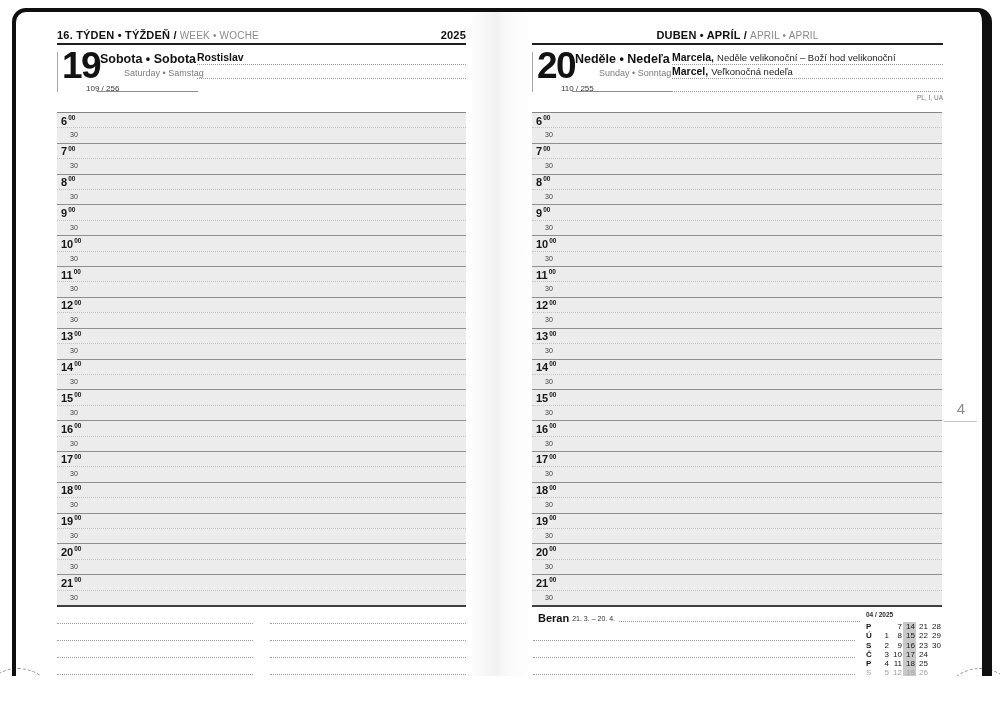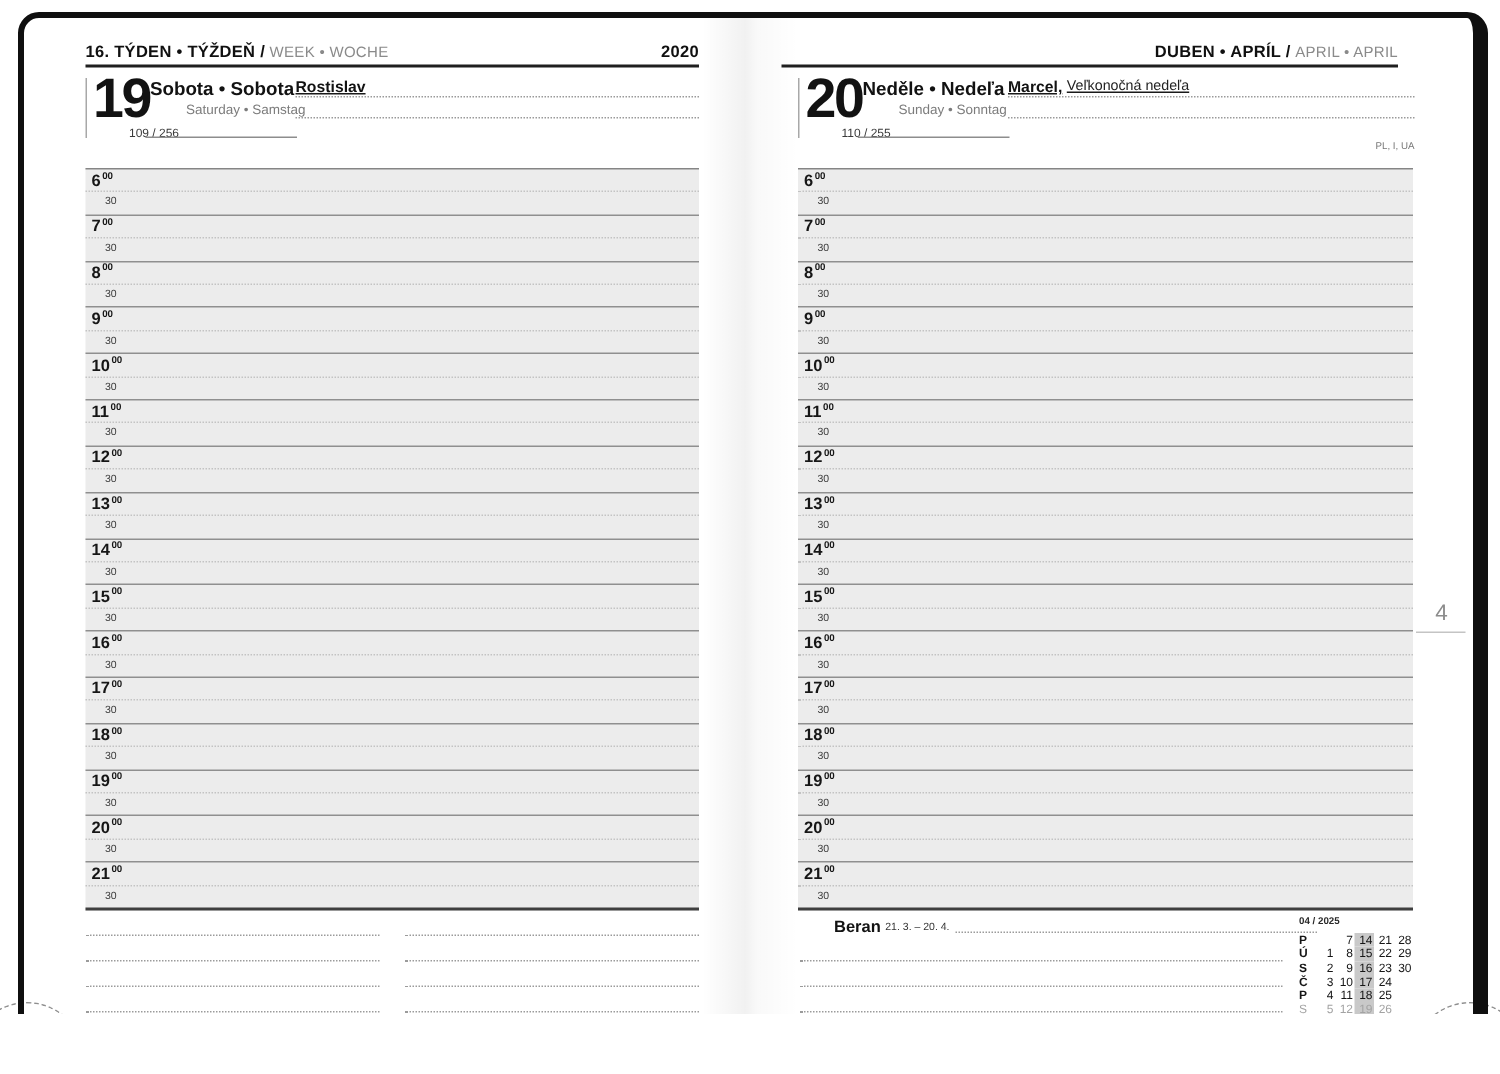--- a/index.html
+++ b/index.html
@@ -10,51 +10,51 @@
          border:4px solid #0f0f0f;border-right-width:10px;border-bottom-width:8px;
          border-radius:14px;pointer-events:none;z-index:9;}
   .spine{position:absolute;left:468px;top:12px;width:64px;height:692px;z-index:0;
          background:linear-gradient(90deg,rgba(0,0,0,0) 0%,rgba(0,0,0,0.055) 45%,rgba(0,0,0,0.025) 58%,rgba(0,0,0,0) 100%);}
   
   .hdr{position:absolute;top:27px;height:18px;border-bottom:2px solid #1f1f1f;display:flex;
        align-items:flex-end;font-size:11px;letter-spacing:.2px;box-sizing:border-box;padding-bottom:2px;}
   .hdr .b{font-weight:bold;color:#101010;}
   .hdr .lt{color:#8a8a8a;font-size:10px;margin-left:3px;}
   .hdr-left{left:57px;width:409px;justify-content:space-between;}
-  .hdr-right{left:521px;width:411px;justify-content:flex-end;}
+  .hdr-right{left:532px;width:411px;justify-content:center;}
   
   .dayblock{position:absolute;top:50px;width:140px;height:46px;}
   .dayrule{position:absolute;left:0;top:2px;height:40px;width:1px;background:#a8a8a8;}
   .daynum{position:absolute;left:5px;top:-4px;font-size:37px;font-weight:bold;letter-spacing:-1.5px;line-height:40px;color:#121212;}
   .dayname{position:absolute;left:43px;top:2px;font-size:12.5px;font-weight:bold;white-space:nowrap;color:#121212;}
   .daysub{position:absolute;left:43px;top:18px;font-size:9px;color:#7c7c7c;white-space:nowrap;padding-left:24px;}
   .daycnt{position:absolute;left:4px;top:34px;font-size:8px;color:#3a3a3a;white-space:nowrap;margin-left:25px;}
   .dayline{position:absolute;left:40px;top:41px;width:101px;border-bottom:1px solid #8d8d8d;}
   
   .entryset{position:absolute;top:52px;}
   .erow{height:13.4px;box-sizing:border-box;border-bottom:1px dotted #9a9a9a;
-        display:flex;align-items:flex-start;padding-bottom:1px;overflow:visible;white-space:nowrap;text-decoration:underline;}
+        display:flex;align-items:flex-end;padding-bottom:1px;overflow:visible;white-space:nowrap;}
   .ename{font-size:10.5px;font-weight:bold;color:#121212;}
   .etext{font-size:9.5px;color:#222;margin-left:3px;}
   .flags{position:absolute;left:800px;top:94px;width:143px;text-align:right;font-size:6.5px;color:#777;}
   
   .timegrid{position:absolute;top:112px;height:492px;box-sizing:content-box;background:var(--grid-bg,#ececec);
             border-top:1px solid #858585;border-bottom:2.5px solid #3f3f3f;display:flex;flex-direction:column;}
   .tr{flex:1 1 0;min-height:0;box-sizing:border-box;overflow:hidden;}
   .tr.hour{border-bottom:1px dotted #c3c3c3;}
   .tr.half{border-bottom:1px solid #8f8f8f;}
   .tr.half:last-child{border-bottom:0;}
   .hlab{display:block;font-size:11px;font-weight:bold;line-height:12px;padding:1.5px 0 0 4px;color:#161616;}
   .hlab sup{font-size:6.5px;line-height:0;margin-left:1px;}
   .mlab{display:block;font-size:7px;line-height:8px;padding:3px 0 0 13px;color:#3c3c3c;}
   
   .noteset{position:absolute;display:flex;flex-direction:column;}
   .nrow{height:17px;box-sizing:border-box;border-bottom:1px dotted #9b9b9b;}
   
-  .zrow{position:absolute;left:556px;top:606px;width:322px;height:18px;display:flex;align-items:flex-end;}
+  .zrow{position:absolute;left:538px;top:606px;width:322px;height:18px;display:flex;align-items:flex-end;}
   .zname{font-size:11px;font-weight:bold;color:#121212;line-height:12px;}
   .zrange{font-size:7px;color:#333;margin:0 0 1px 3px;line-height:9px;}
   .zfill{flex:1;border-bottom:1px dotted #9b9b9b;margin:0 0 2px 4px;}
   
   .cal{position:absolute;left:866px;top:610px;width:76px;}
   .cal-title{font-size:6.5px;font-weight:bold;color:#2a2a2a;height:12px;line-height:10px;}
   .cal-row{display:flex;height:9.3px;line-height:9.4px;font-size:8px;color:#161616;}
   .cal-day{width:11px;font-weight:bold;}
   .cal-num{width:13px;text-align:right;padding-right:1px;box-sizing:border-box;}
   .cal-row.muted{color:#a3a3a3;}
@@ -70,21 +70,21 @@
 </head>
 <body>
 
 <div class="stage">
   <div class="spine"></div>
 
   <div class="hdr hdr-left">
     <div>
       <span class="b">16. TÝDEN • TÝŽDEŇ /</span><span class="lt">WEEK • WOCHE</span>
     </div>
-    <span class="b">2020</span>
+    <span class="b">2025</span>
   </div>
 
   <div class="dayblock" style="left:57px;">
     <div class="dayrule"></div>
     <div class="daynum">19</div>
     <div class="dayname">Sobota • Sobota</div>
     <div class="daysub">Saturday • Samstag</div>
     <div class="daycnt">109 / 256</div>
     <div class="dayline"></div>
   </div>
@@ -223,20 +223,24 @@
   <div class="dayblock" style="left:532px;">
     <div class="dayrule"></div>
     <div class="daynum">20</div>
     <div class="dayname">Neděle • Nedeľa</div>
     <div class="daysub">Sunday • Sonntag</div>
     <div class="daycnt">110 / 255</div>
     <div class="dayline"></div>
   </div>
 
   <div class="entryset" style="left:672px;width:271px;">
+    <div class="erow">
+      <span class="ename">Marcela,</span>
+        <span class="etext">Neděle velikonoční – Boží hod velikonoční</span>
+    </div>
     <div class="erow">
       <span class="ename">Marcel,</span>
         <span class="etext">Veľkonočná nedeľa</span>
     </div>
     <div class="erow">
       <span class="ename"></span>
         <span class="etext"></span>
     </div>
   </div>
 

